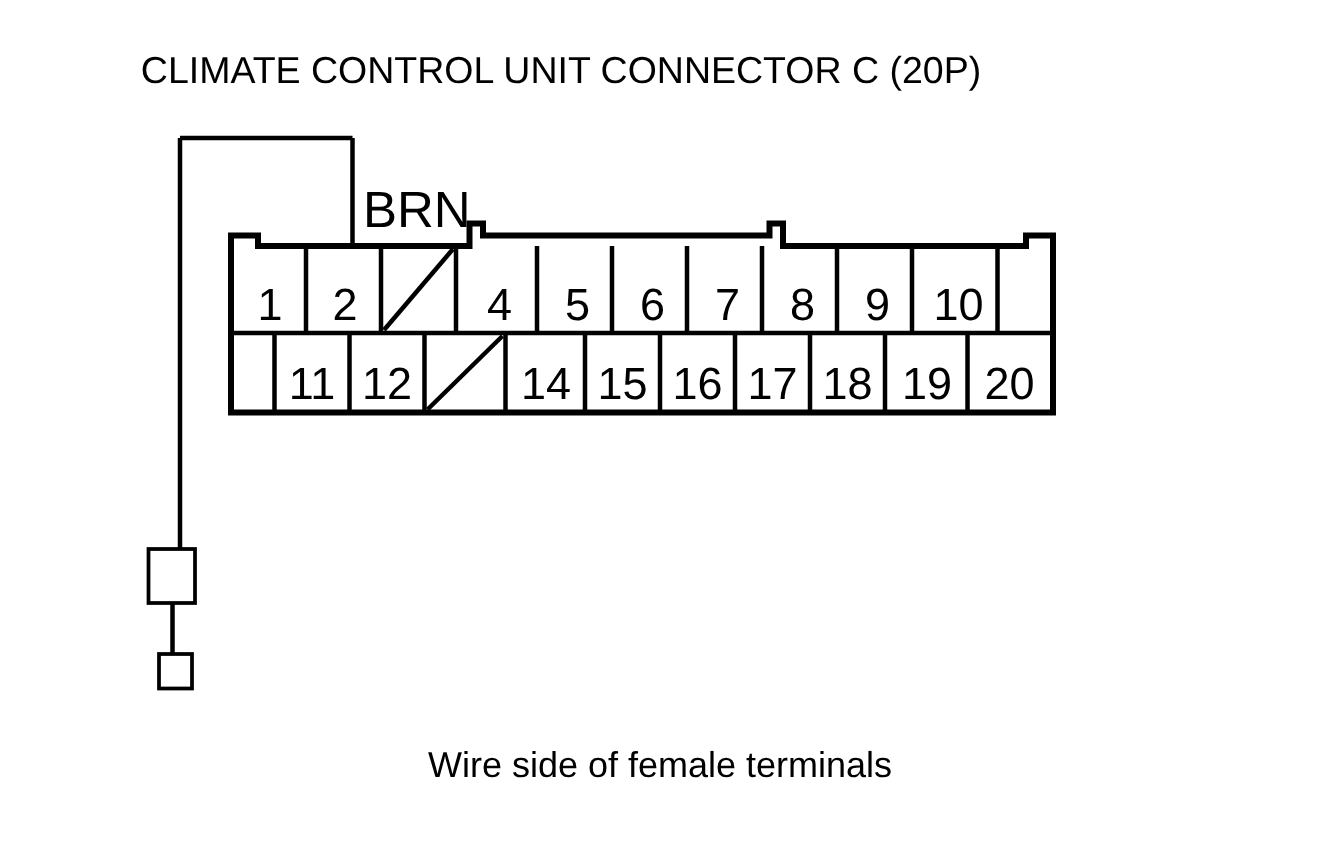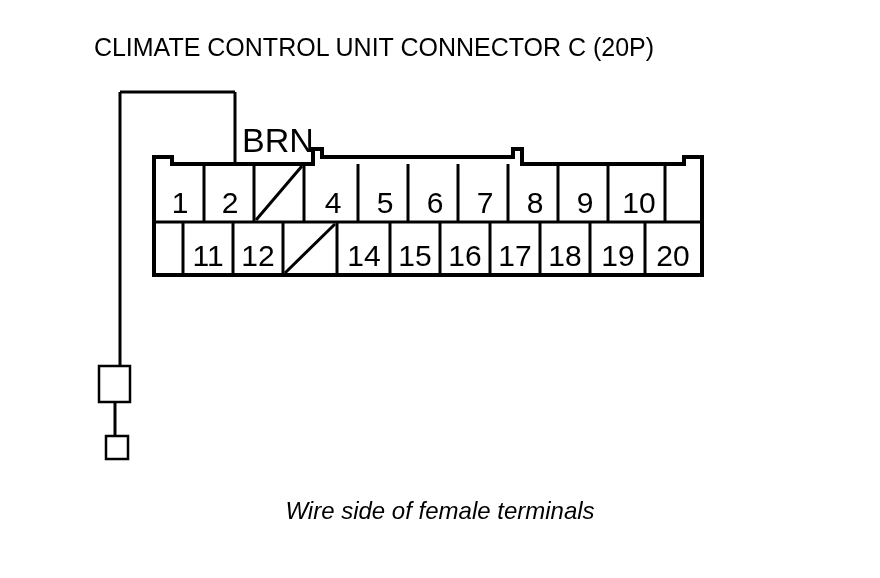--- a/index.html
+++ b/index.html
@@ -37,21 +37,20 @@
 
   .caption {
     position: absolute;
     left: 0;
     top: 497px;
     width: 880px;
     text-align: center;
     font-size: 24px;
     font-family: "Liberation Sans", sans-serif;
     white-space: nowrap;
-    font-style: italic;
   }
 
   .wire-label {
     position: absolute;
     left: 242px;
     top: 121px;
     font-size: 34px;
     font-family: "Liberation Sans", sans-serif;
     white-space: nowrap;
   }

